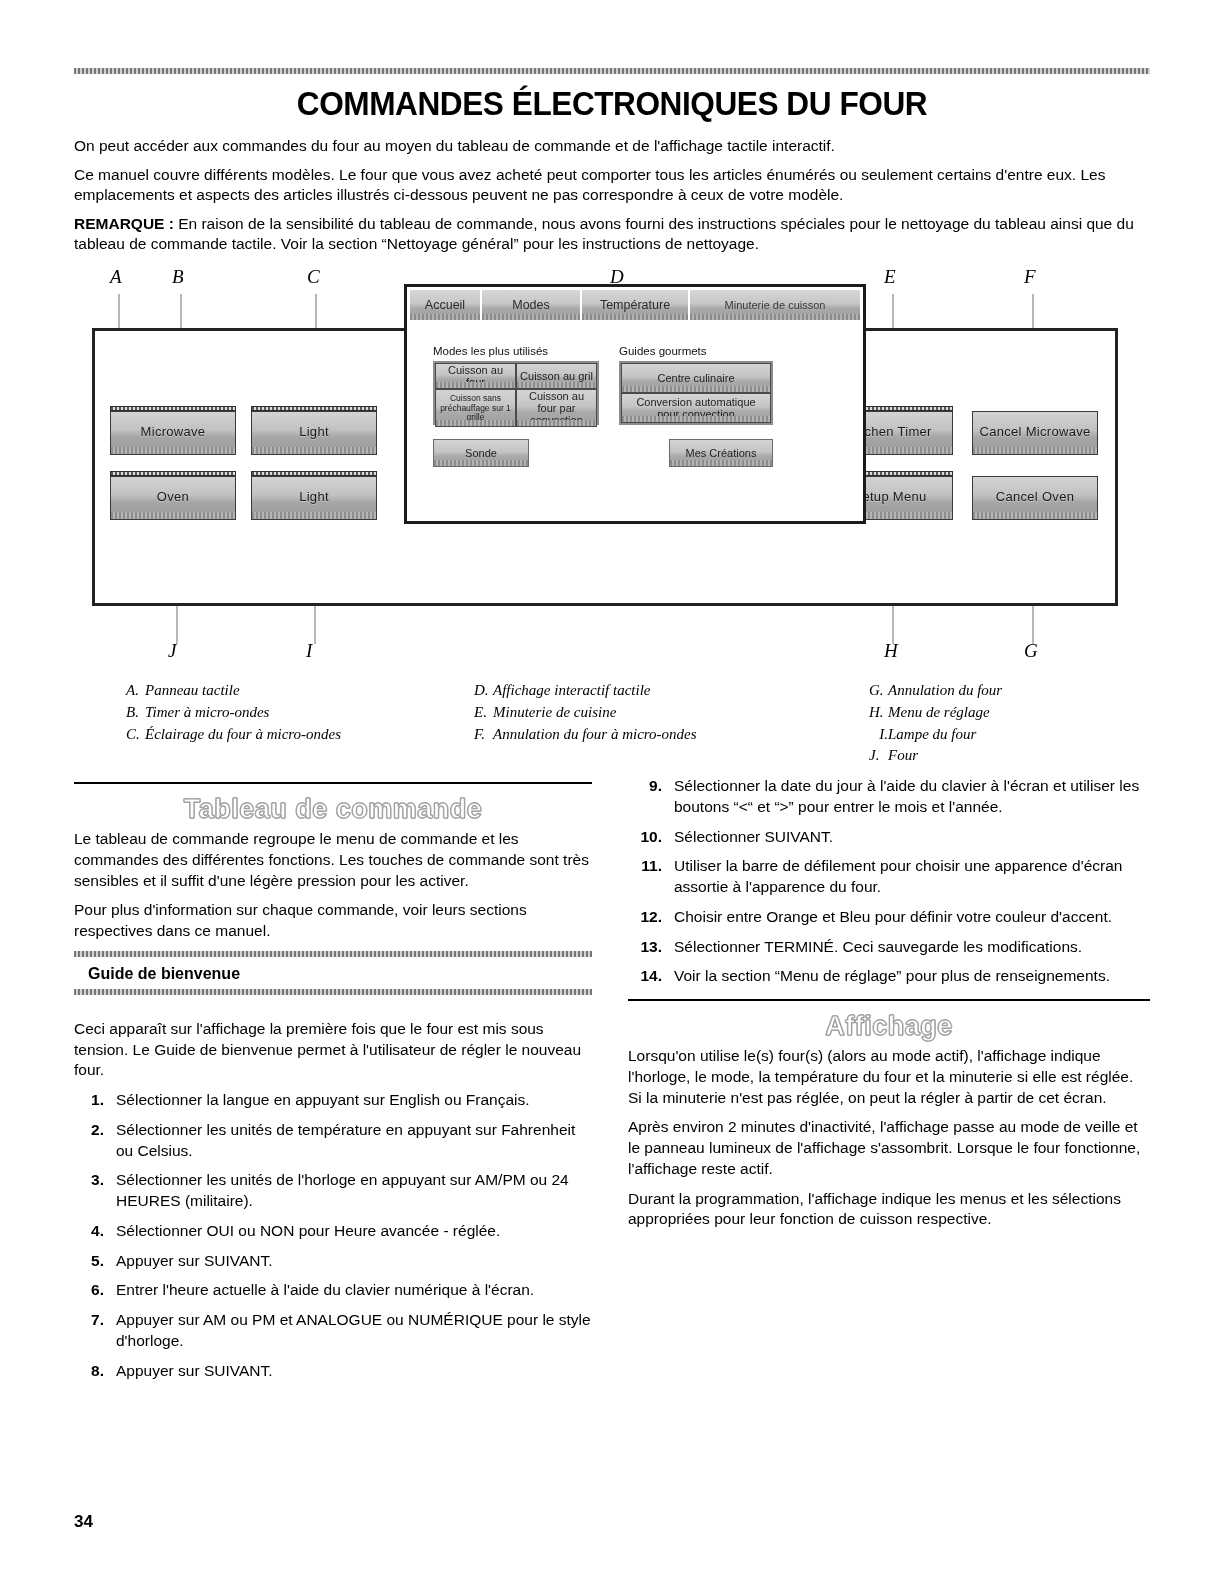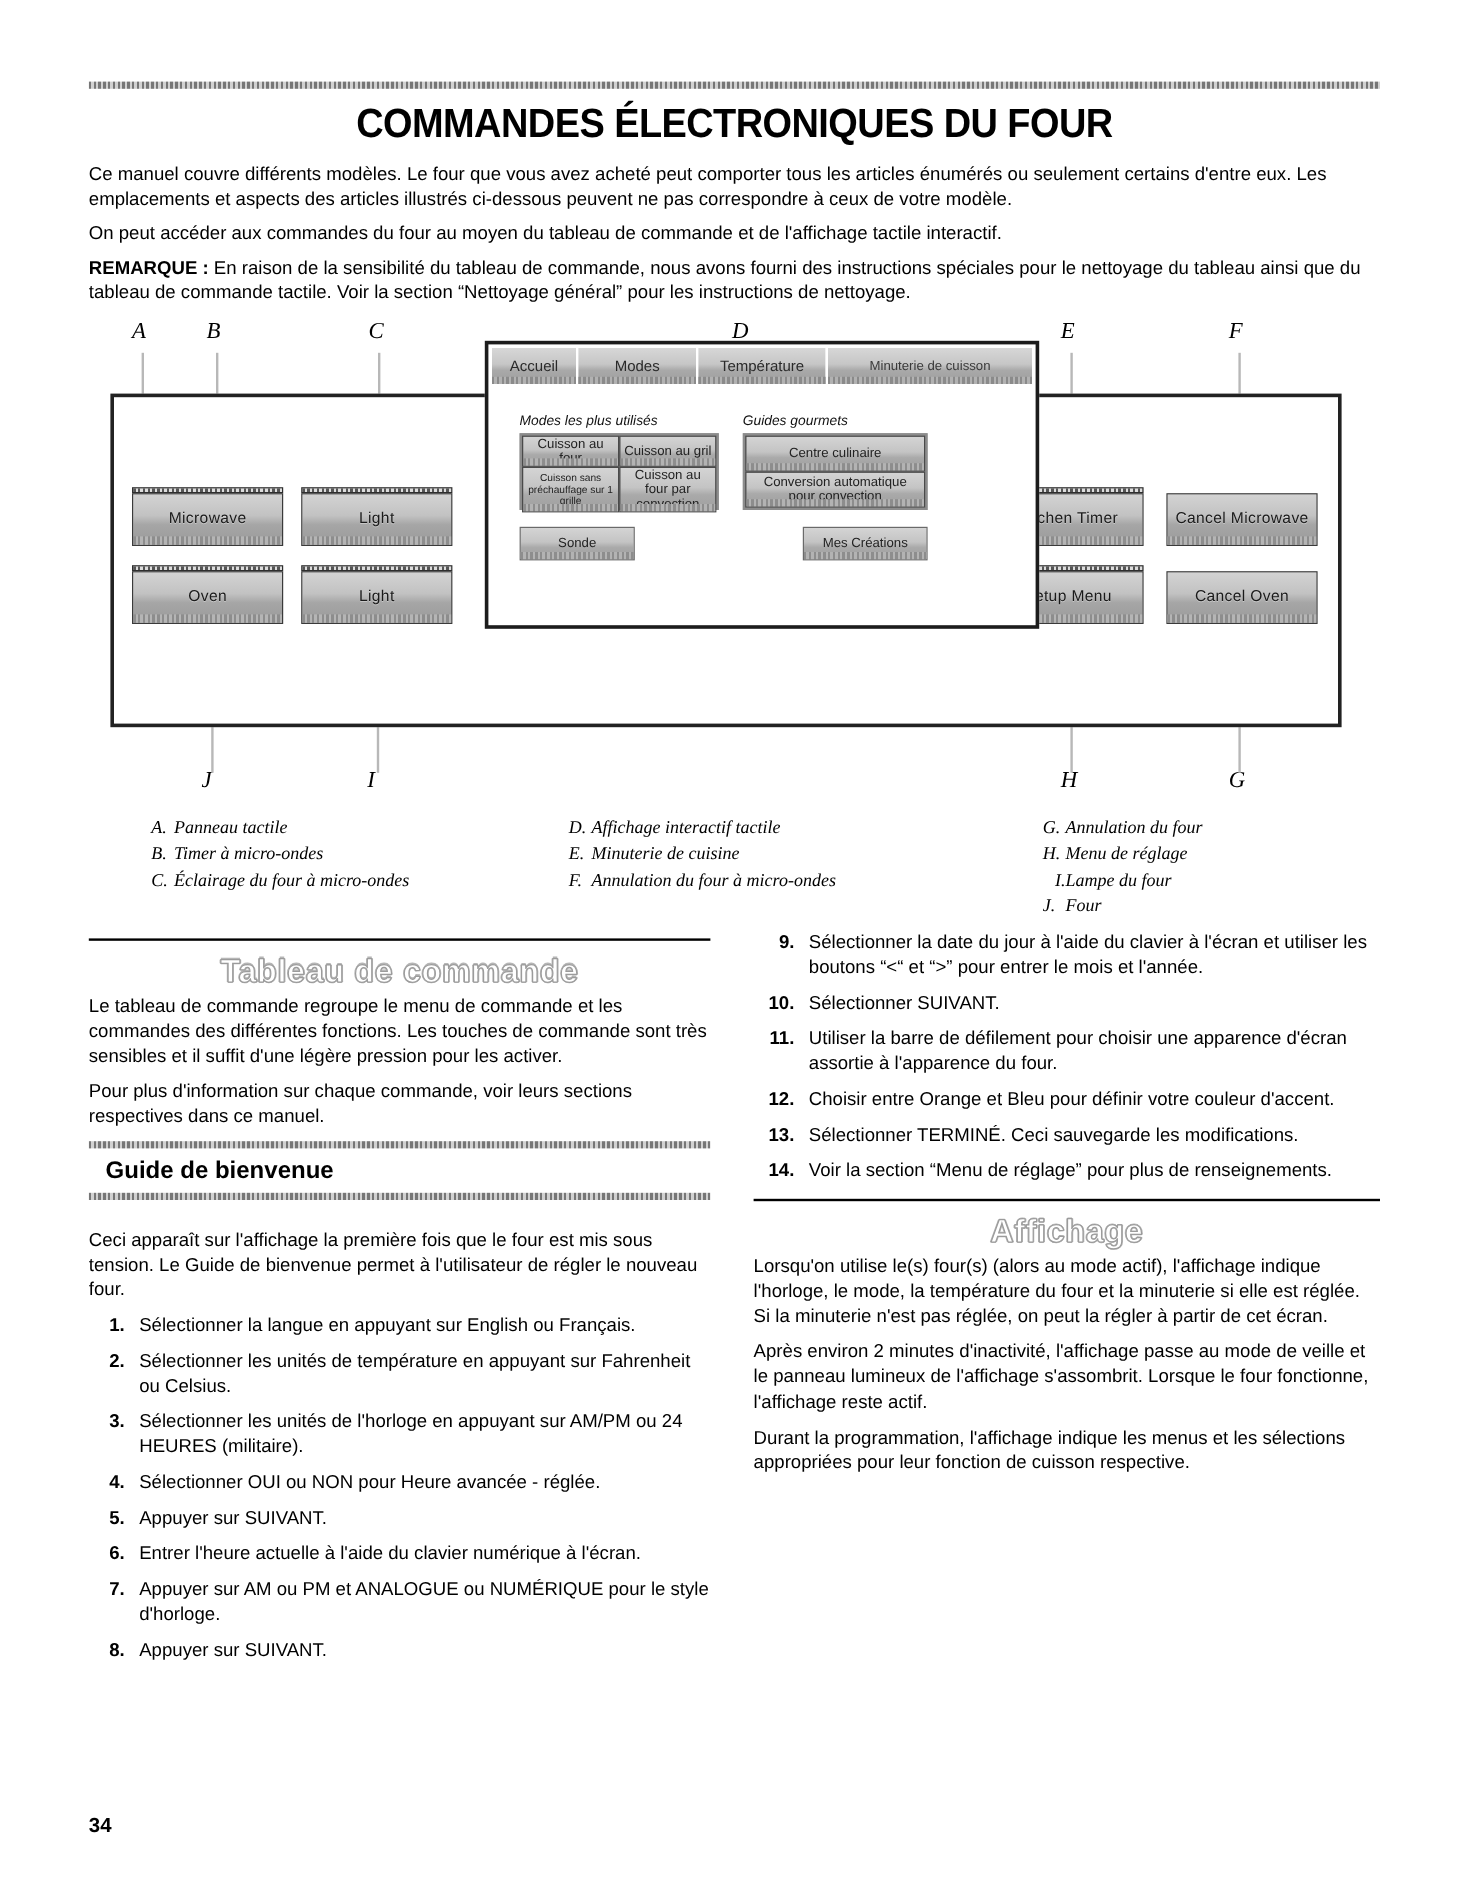--- a/index.html
+++ b/index.html
@@ -84,21 +84,21 @@
   }
   .tab::after{
     content:"";position:absolute;left:0;right:0;bottom:0;height:6px;
     background:repeating-linear-gradient(90deg,#8a8a8a 0 2px,#b2b2b2 2px 4px);
   }
   .tab.t1{flex:0 0 72px;}
   .tab.t2{flex:0 0 100px;}
   .tab.t3{flex:0 0 108px;}
   .tab.t4{flex:1 1 auto;font-size:11px;color:#3a3a3a;border-right:none;text-align:right;}
 
-  .grp-label{position:absolute;font-size:11.5px;color:#111;font-style:italic;}
+  .grp-label{position:absolute;font-size:11.5px;color:#111;}
   .grid-box{
     position:absolute;box-sizing:border-box;
     border:2px solid #8c8c8c;background:#9f9f9f;
     display:grid;
   }
   .cell{
     box-sizing:border-box;border:1px solid #4a4a4a;
     background:linear-gradient(180deg,#d4d4d4 0%,#c4c4c4 45%,#aaa 62%,#9e9e9e 100%);
     display:flex;align-items:center;justify-content:center;text-align:center;
     font-size:11px;color:#222;line-height:1.1;position:relative;padding:0 2px;
@@ -138,43 +138,43 @@
     font-size:27px;font-weight:bold;letter-spacing:.5px;
     color:#ffffff;
     -webkit-text-stroke:1px #9b9b9b;
     text-shadow:
       1px 0 0 #b6b6b6,-1px 0 0 #b6b6b6,0 1px 0 #b6b6b6,0 -1px 0 #b6b6b6;
     font-family:"Liberation Sans",sans-serif;
   }
   .body-txt{font-size:15.5px;line-height:1.34;}
   .body-txt p{margin:0 0 9px 0;}
 
-  .subhead{font-size:20px;font-weight:bold;margin:8px 0 6px 14px;}
+  .subhead{font-size:16px;font-weight:bold;margin:8px 0 6px 14px;}
 
   ol.steps{margin:0;padding:0;list-style:none;font-size:15.5px;line-height:1.34;}
   ol.steps li{position:relative;padding-left:42px;margin:0 0 9px 0;}
   ol.steps li .num{position:absolute;left:0;top:0;width:30px;text-align:right;font-weight:bold;}
   ol.steps.wide li{padding-left:46px;}
   ol.steps.wide li .num{width:34px;}
 
   .hr-black{height:2px;background:#000;margin:12px 0 0 0;}
 
   .pagenum{position:absolute;left:74px;top:1512px;font-size:17px;font-weight:bold;}
 </style>
 </head>
 <body>
 
 <div class="page">
 
   <div class="rule-dither top-rule"></div>
   <h1 class="title">COMMANDES ÉLECTRONIQUES DU FOUR</h1>
 
   <div class="intro">
+    <p>On peut accéder aux commandes du four au moyen du tableau de commande et de l'affichage tactile interactif.</p>
     <p>Ce manuel couvre différents modèles. Le four que vous avez acheté peut comporter tous les articles énumérés ou seulement certains d'entre eux. Les emplacements et aspects des articles illustrés ci-dessous peuvent ne pas correspondre à ceux de votre modèle.</p>
-    <p>On peut accéder aux commandes du four au moyen du tableau de commande et de l'affichage tactile interactif.</p>
     <p><b>REMARQUE :</b><span> En raison de la sensibilité du tableau de commande, nous avons fourni des instructions spéciales pour le nettoyage du tableau ainsi que du tableau de commande tactile. Voir la section “Nettoyage général” pour les instructions de nettoyage.</span></p>
   </div>
 
   <div class="diagram">
 
     <div class="callout" style="left:36px;top:0;">A</div>
     <div class="callout" style="left:98px;top:0;">B</div>
     <div class="callout" style="left:233px;top:0;">C</div>
     <div class="callout" style="left:536px;top:0;">D</div>
     <div class="callout" style="left:810px;top:0;">E</div>

